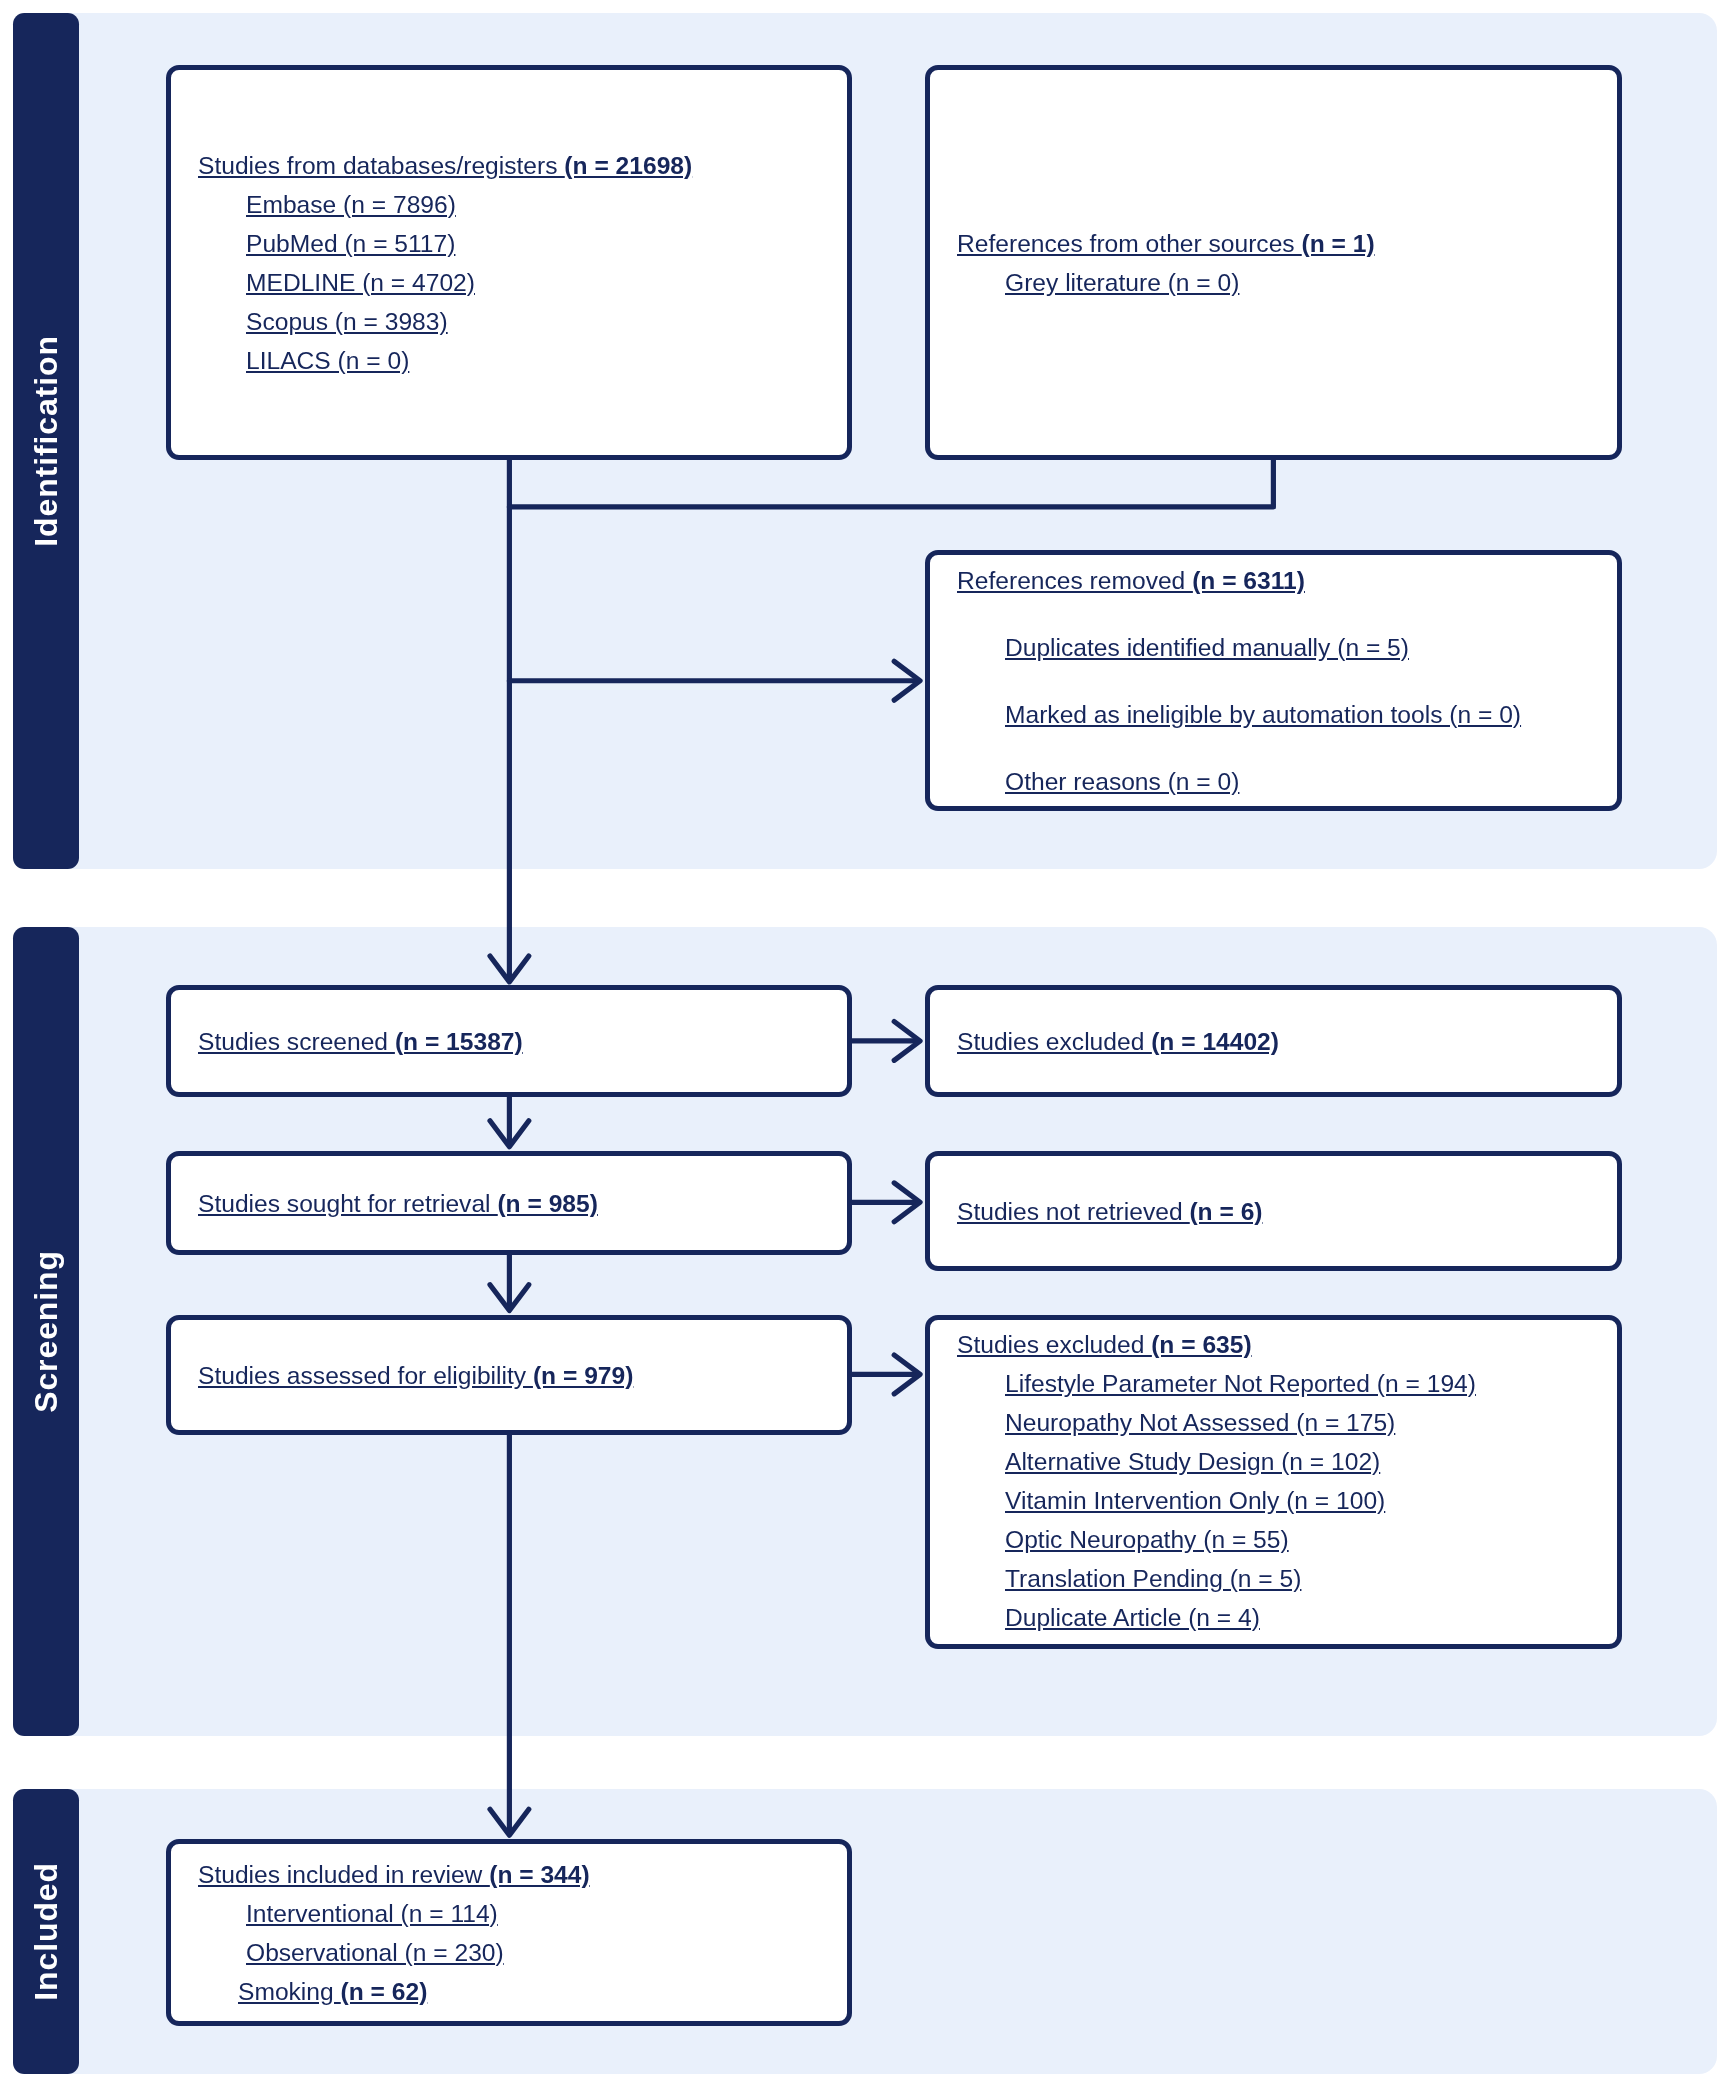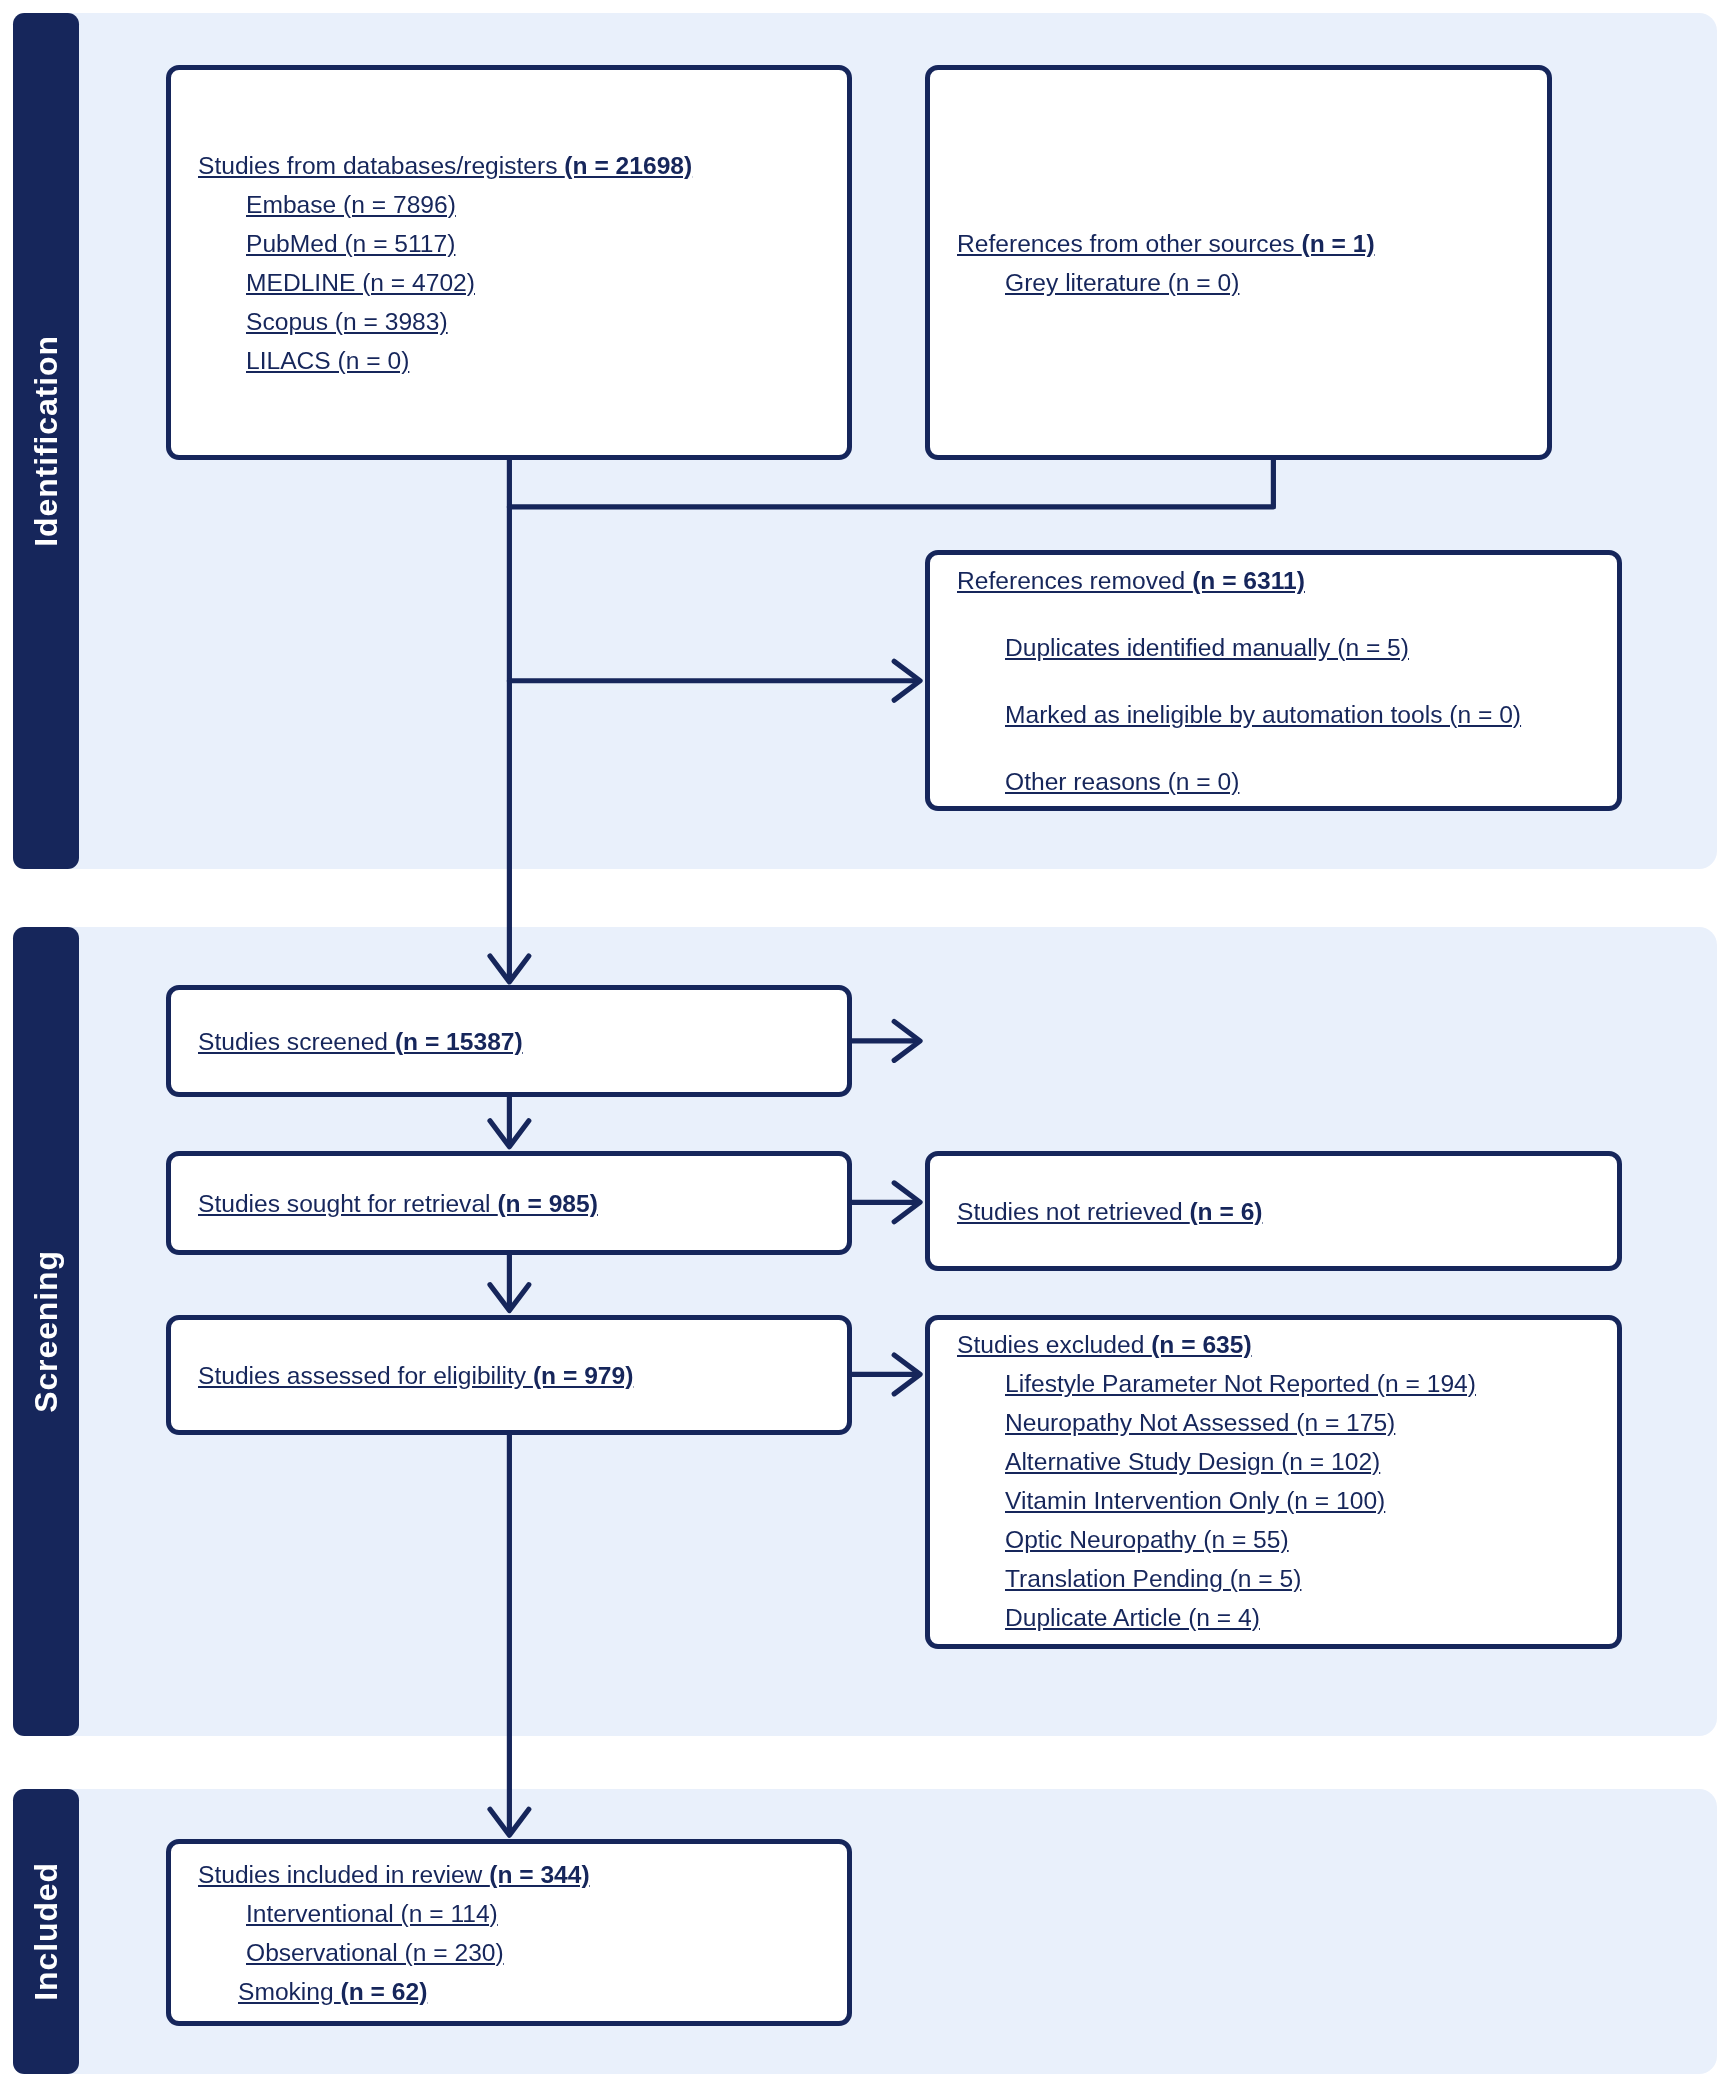--- a/index.html
+++ b/index.html
@@ -24,21 +24,21 @@
   .bar-label{color:var(--sidebar-text);font-weight:bold;font-size:32px;
        writing-mode:vertical-rl;transform:rotate(180deg);letter-spacing:0.9px;white-space:nowrap;}
   .box{position:absolute;background:var(--box-bg);border:5.6px solid var(--navy);border-radius:13px;
        box-sizing:border-box;display:flex;flex-direction:column;justify-content:center;
        padding:5.2px 13px 5.2px 27px;font-size:24.6px;line-height:39px;color:var(--navy);}
   .line{white-space:nowrap;text-decoration:underline;}
   .line b{font-weight:bold;}
   .ind1{margin-left:48px;}
   .ind2{margin-left:40px;}
   .box.a{left:166px;top:65px;width:686px;height:395px;}
-  .box.b{left:925px;top:65px;width:627px;height:395px;}
+  .box.b{left:925px;top:65px;width:697px;height:395px;}
   .box.c{left:925px;top:550px;width:697px;height:261px;gap:28px;}
   .box.d{left:166px;top:985px;width:686px;height:112px;}
   .box.e{left:925px;top:985px;width:697px;height:112px;}
   .box.f{left:166px;top:1151px;width:686px;height:104px;}
   .box.g{left:925px;top:1151px;width:697px;height:120px;}
   .box.h{left:166px;top:1315px;width:686px;height:120px;}
   .box.i{left:925px;top:1315px;width:697px;height:334px;padding-top:1px;padding-bottom:3.5px;}
   .box.j{left:166px;top:1839px;width:686px;height:187px;}
   svg.connectors{position:absolute;left:0;top:0;width:1728px;height:2097px;pointer-events:none;}
   svg.connectors path{stroke:var(--navy);stroke-width:12;fill:none;stroke-linecap:round;stroke-linejoin:round;}
@@ -118,20 +118,23 @@
     <div class="line"><span>References removed </span><b>(n = 6311)</b></div>
     <div class="line ind1"><span>Duplicates identified manually (n = 5)</span></div>
     <div class="line ind1"><span>Marked as ineligible by automation tools (n = 0)</span></div>
     <div class="line ind1"><span>Other reasons (n = 0)</span></div>
   </div>
 
   <div class="box d">
     <div class="line"><span>Studies screened </span><b>(n = 15387)</b></div>
   </div>
 
+  <div class="box e">
+    <div class="line"><span>Studies excluded </span><b>(n = 14402)</b></div>
+  </div>
 
   <div class="box f">
     <div class="line"><span>Studies sought for retrieval </span><b>(n = 985)</b></div>
   </div>
 
   <div class="box g">
     <div class="line"><span>Studies not retrieved </span><b>(n = 6)</b></div>
   </div>
 
   <div class="box h">

